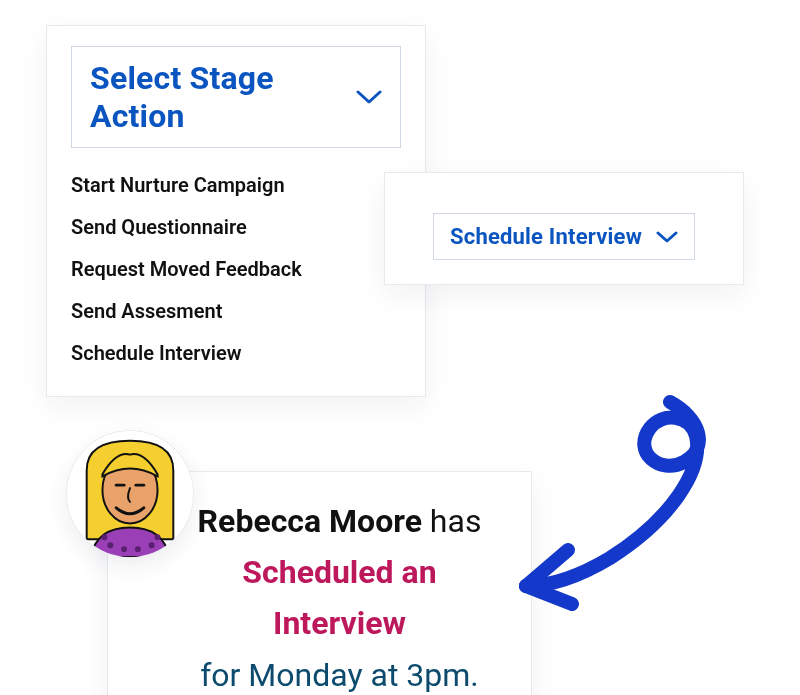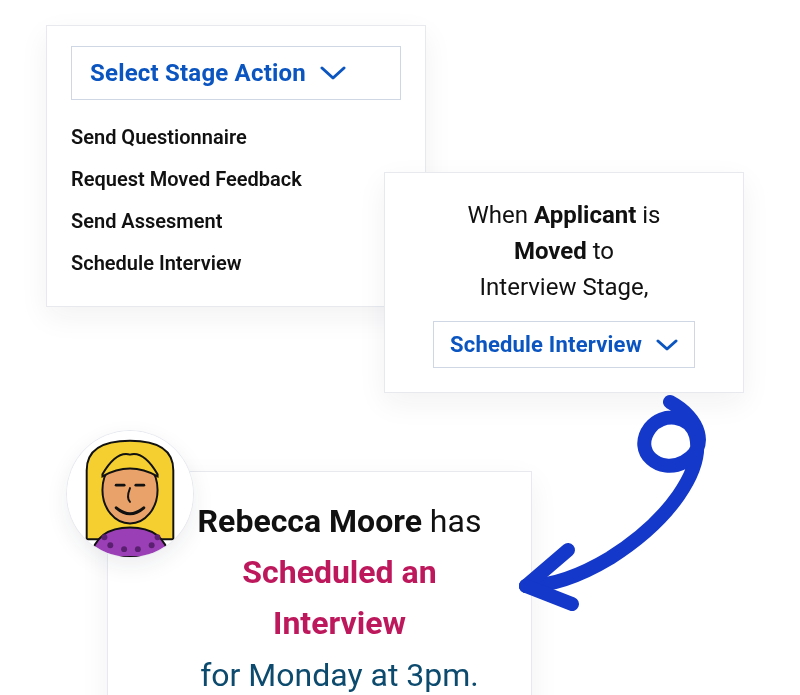--- a/index.html
+++ b/index.html
@@ -33,21 +33,21 @@
     border: 1px solid #cfd6e4;
     padding: 12px 18px;
     display: flex;
     align-items: center;
     gap: 14px;
     cursor: pointer;
   }
   .select-box .label {
     color: #0b55c1;
     font-weight: 700;
-    font-size: 24px;
+    font-size: 32px;
     letter-spacing: 0.2px;
   }
   .select-box .chev svg { display: block; }
 
   .option-list {
     margin-top: 16px;
   }
   .option-item {
     font-size: 20px;
     font-weight: 600;
@@ -126,33 +126,29 @@
 <div id="card1" class="card">
   <div class="select-box">
     <span class="label">Select Stage Action</span>
     <span class="chev">
       <svg width="26" height="16" viewBox="0 0 26 16">
         <polyline points="2,3 13,13 24,3" fill="none" stroke="#0b55c1" stroke-width="3" stroke-linecap="round" stroke-linejoin="round"></polyline>
       </svg>
     </span>
   </div>
   <div class="option-list">
+    <div class="option-item">Start Nurture Campaign</div>
     <div class="option-item">Send Questionnaire</div>
     <div class="option-item">Request Moved Feedback</div>
     <div class="option-item">Send Assesment</div>
     <div class="option-item">Schedule Interview</div>
   </div>
 </div>
 
 <div id="card2" class="card">
-  <div class="rule-text">
-    <span>When </span><span class="b">Applicant</span><span> is </span><br>
-    <span class="b">Moved</span><span> to</span><br>
-    <span>Interview Stage,</span>
-  </div>
   <div class="select-box small">
     <span class="label">Schedule Interview</span>
     <span class="chev">
       <svg width="22" height="14" viewBox="0 0 22 14">
         <polyline points="2,3 11,11 20,3" fill="none" stroke="#0b55c1" stroke-width="3" stroke-linecap="round" stroke-linejoin="round"></polyline>
       </svg>
     </span>
   </div>
 </div>
 

